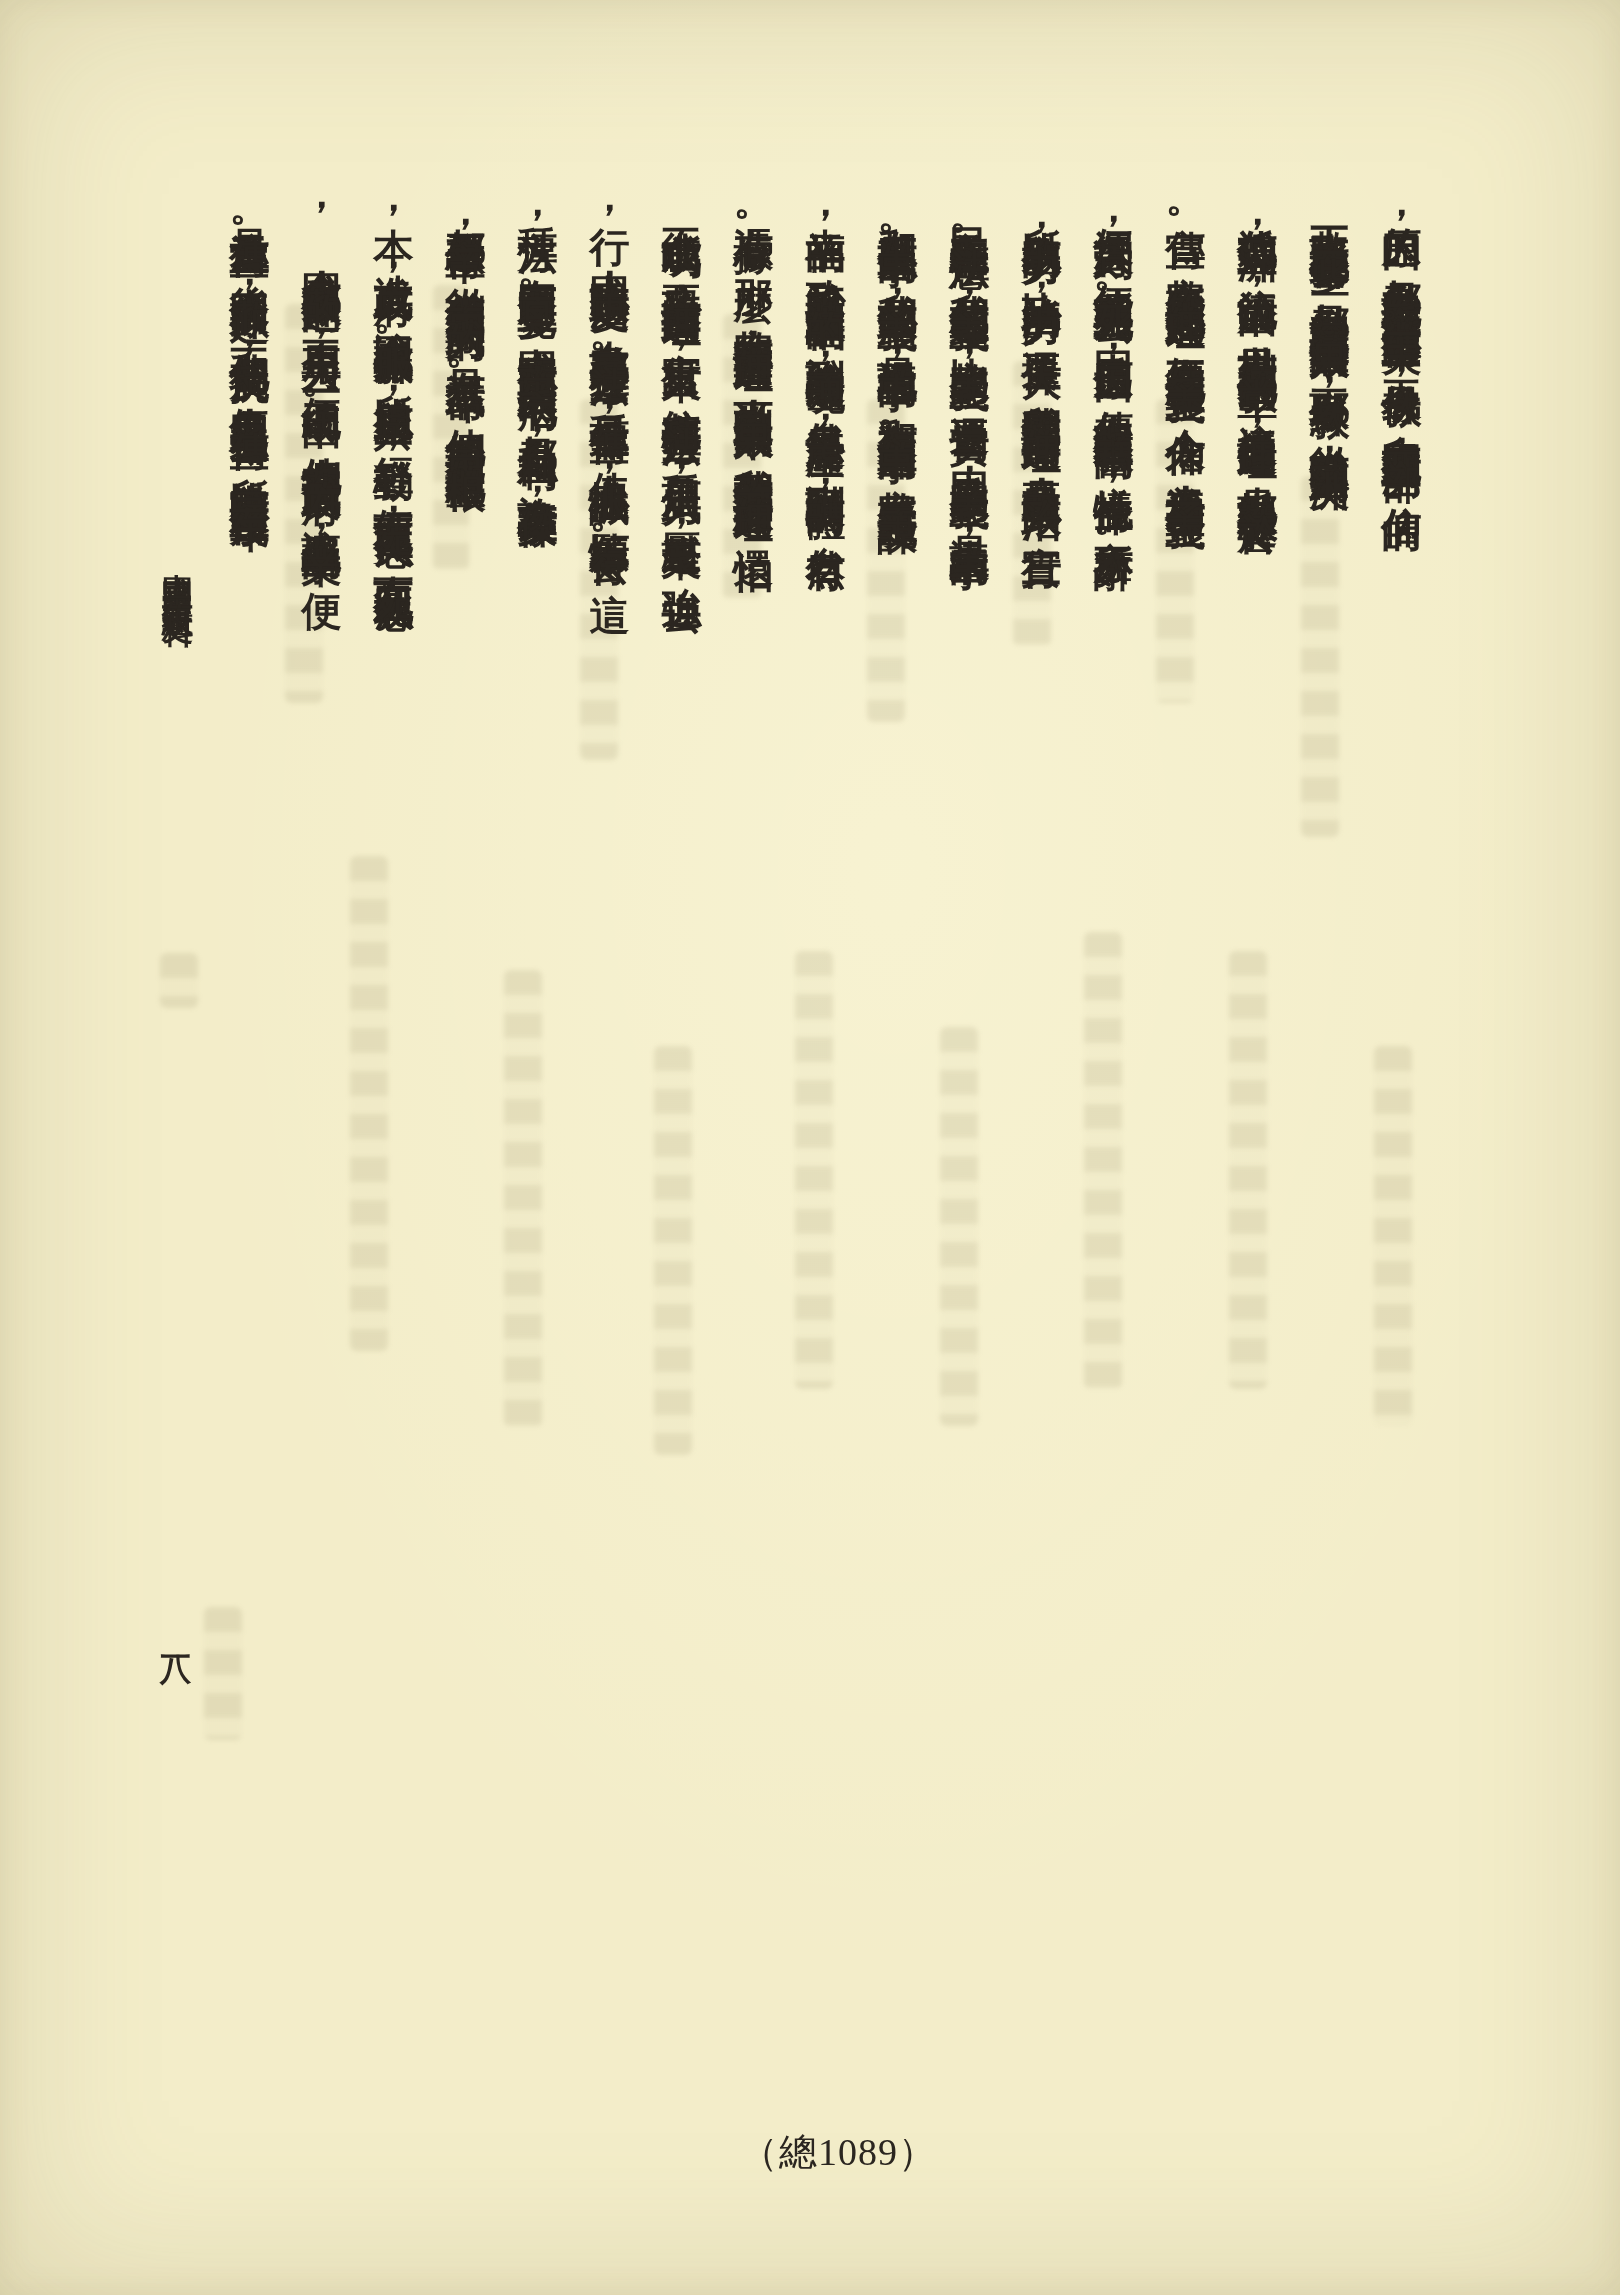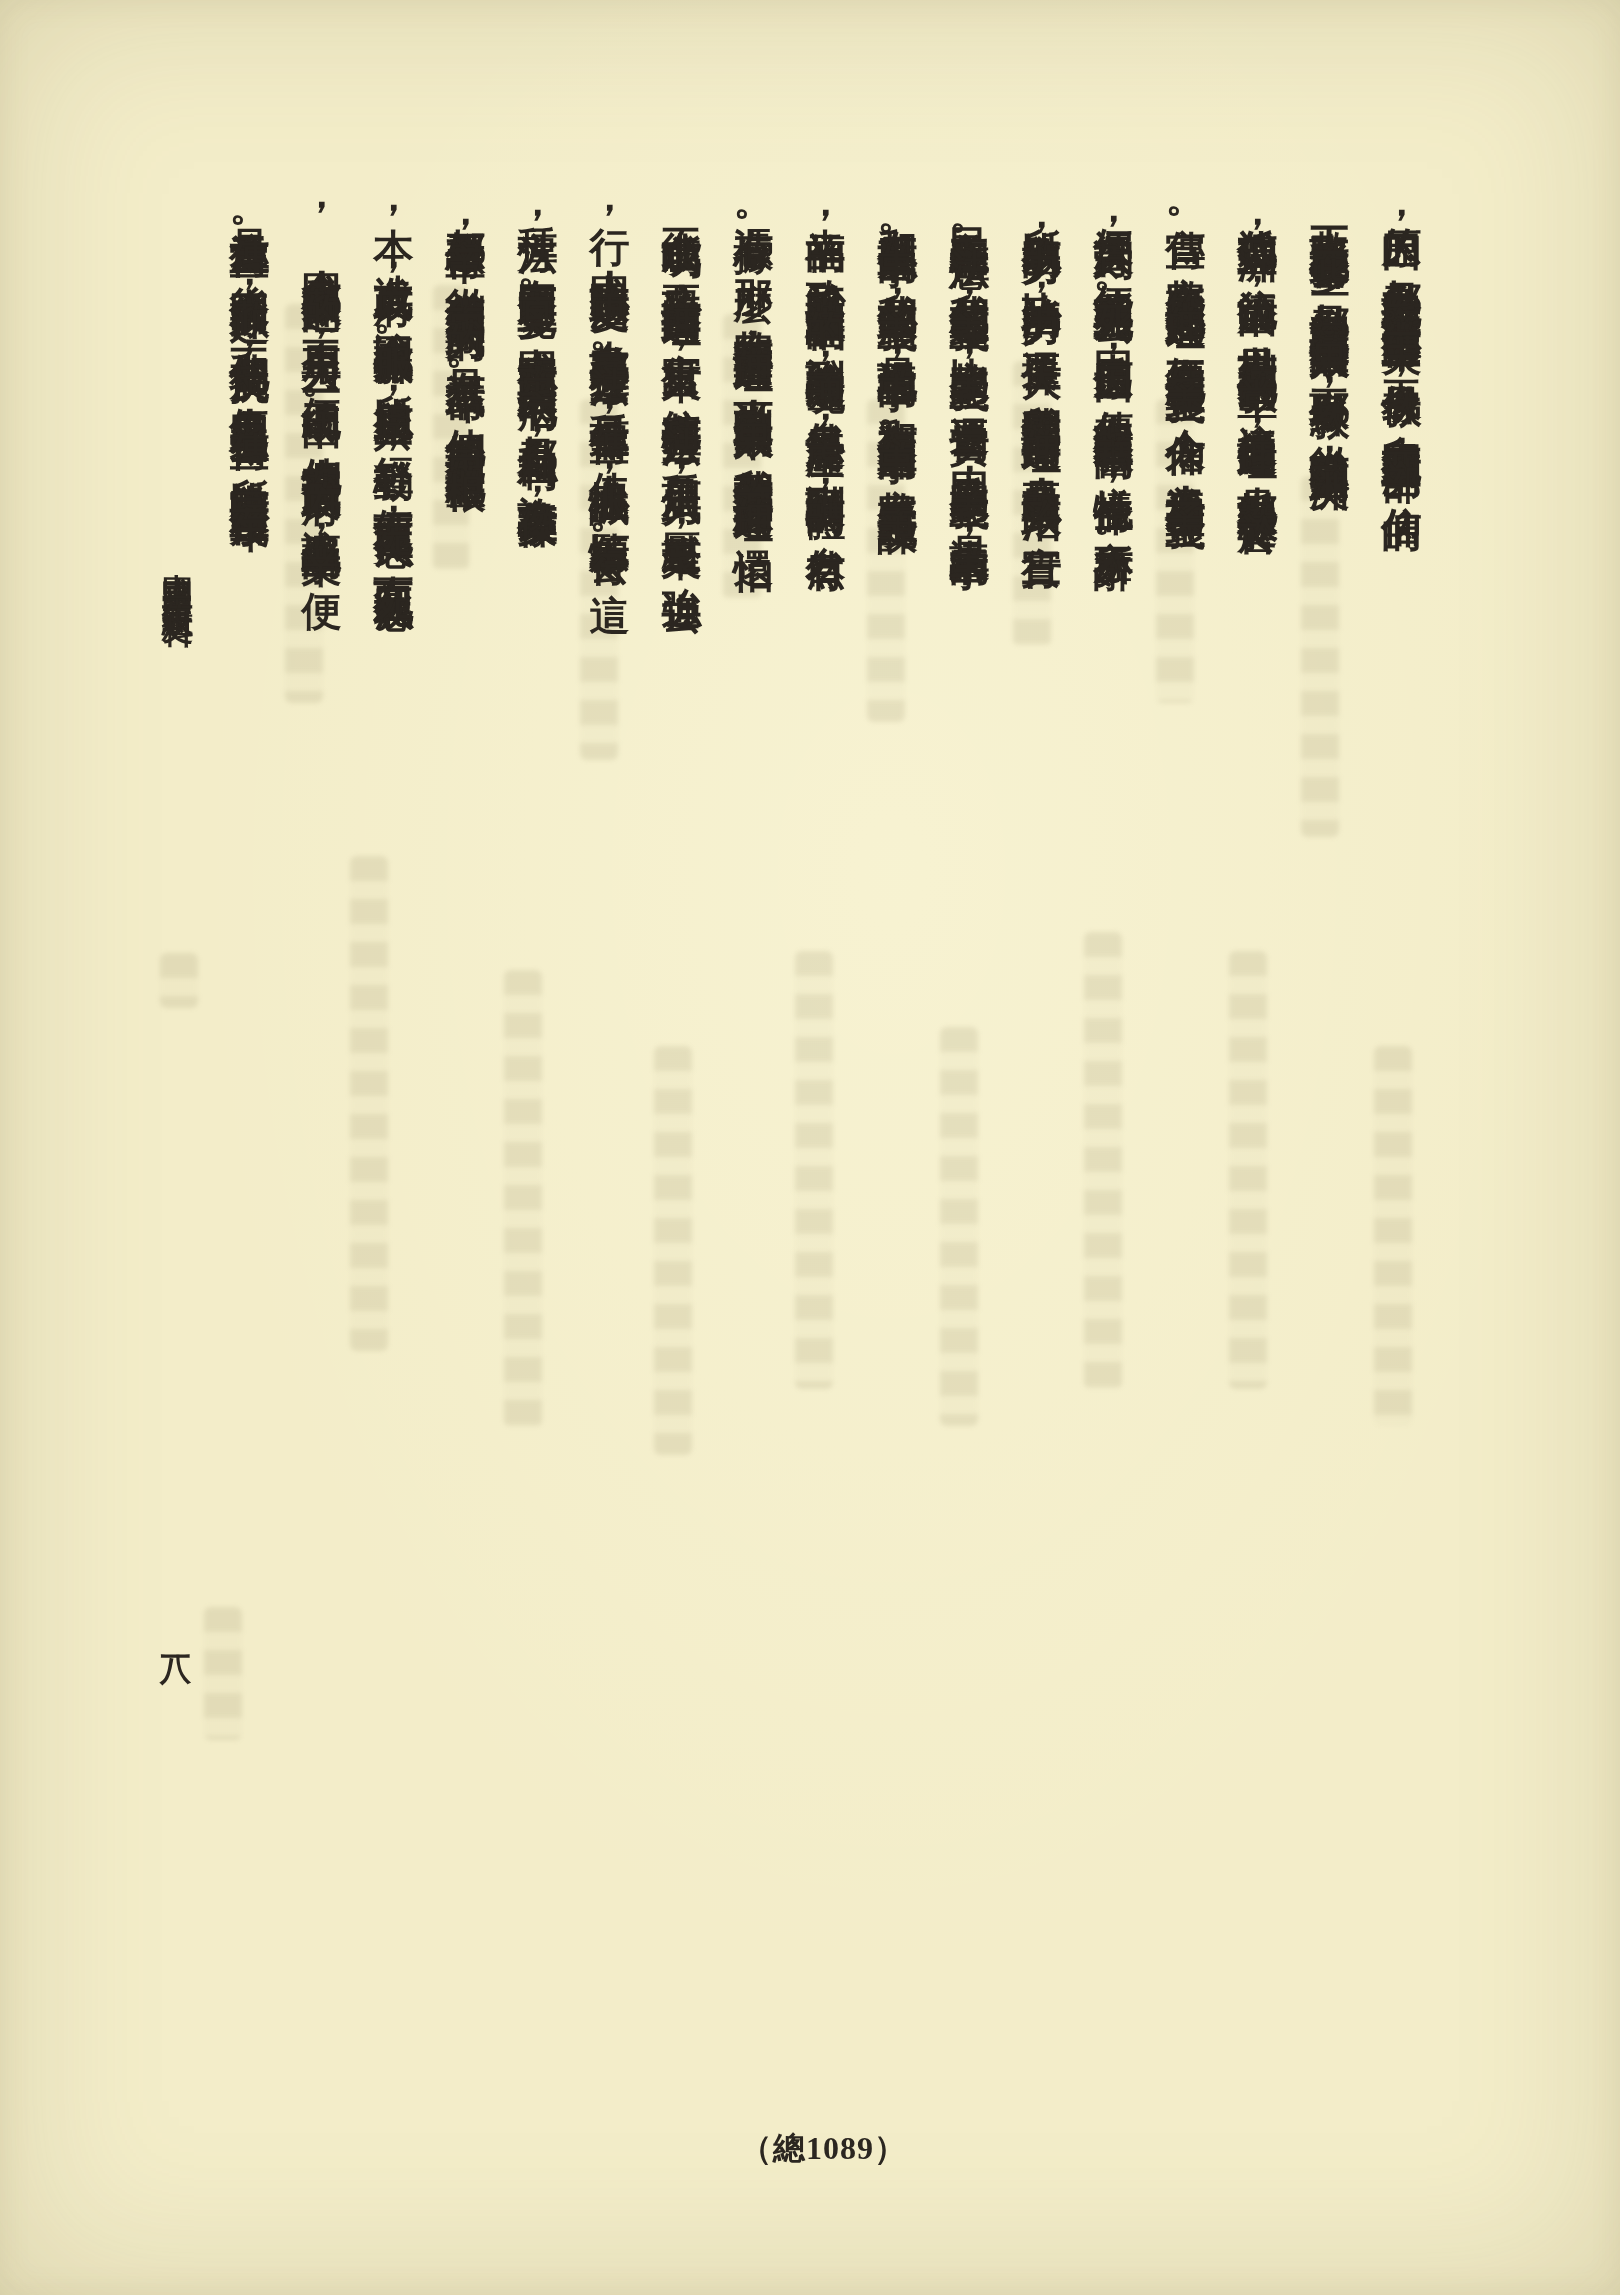--- a/index.html
+++ b/index.html
@@ -66,22 +66,22 @@
     writing-mode:vertical-rl;
     text-orientation:upright;
     font-size:31px;
     letter-spacing:11.4px;
     font-weight:bold;
     z-index:2;
   }
   .footer-ref{
     position:absolute;
     left:740px;top:2127px;
-    font-size:32px;
-    font-weight:bold;
+    font-size:38px;
+    font-weight:normal;
     letter-spacing:1px;
     z-index:2;
   }
 </style>
 </head>
 <body>
 
 <div id="page">
 
   <div id="ghost-layer">

